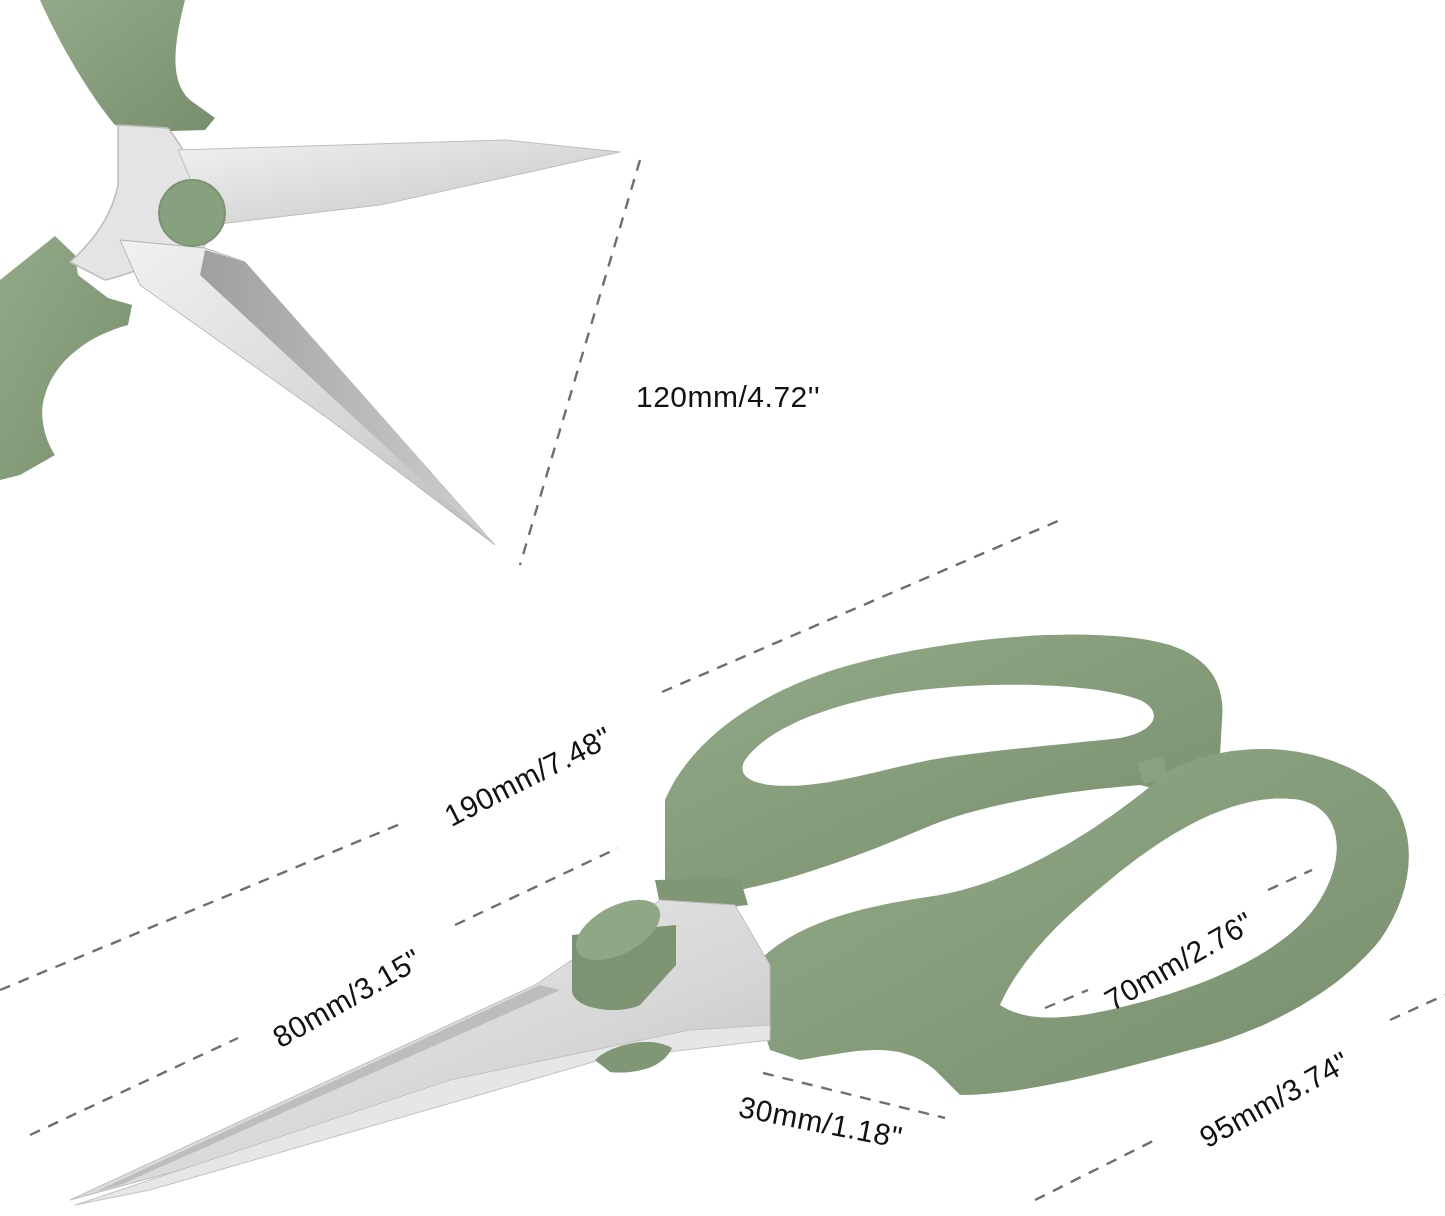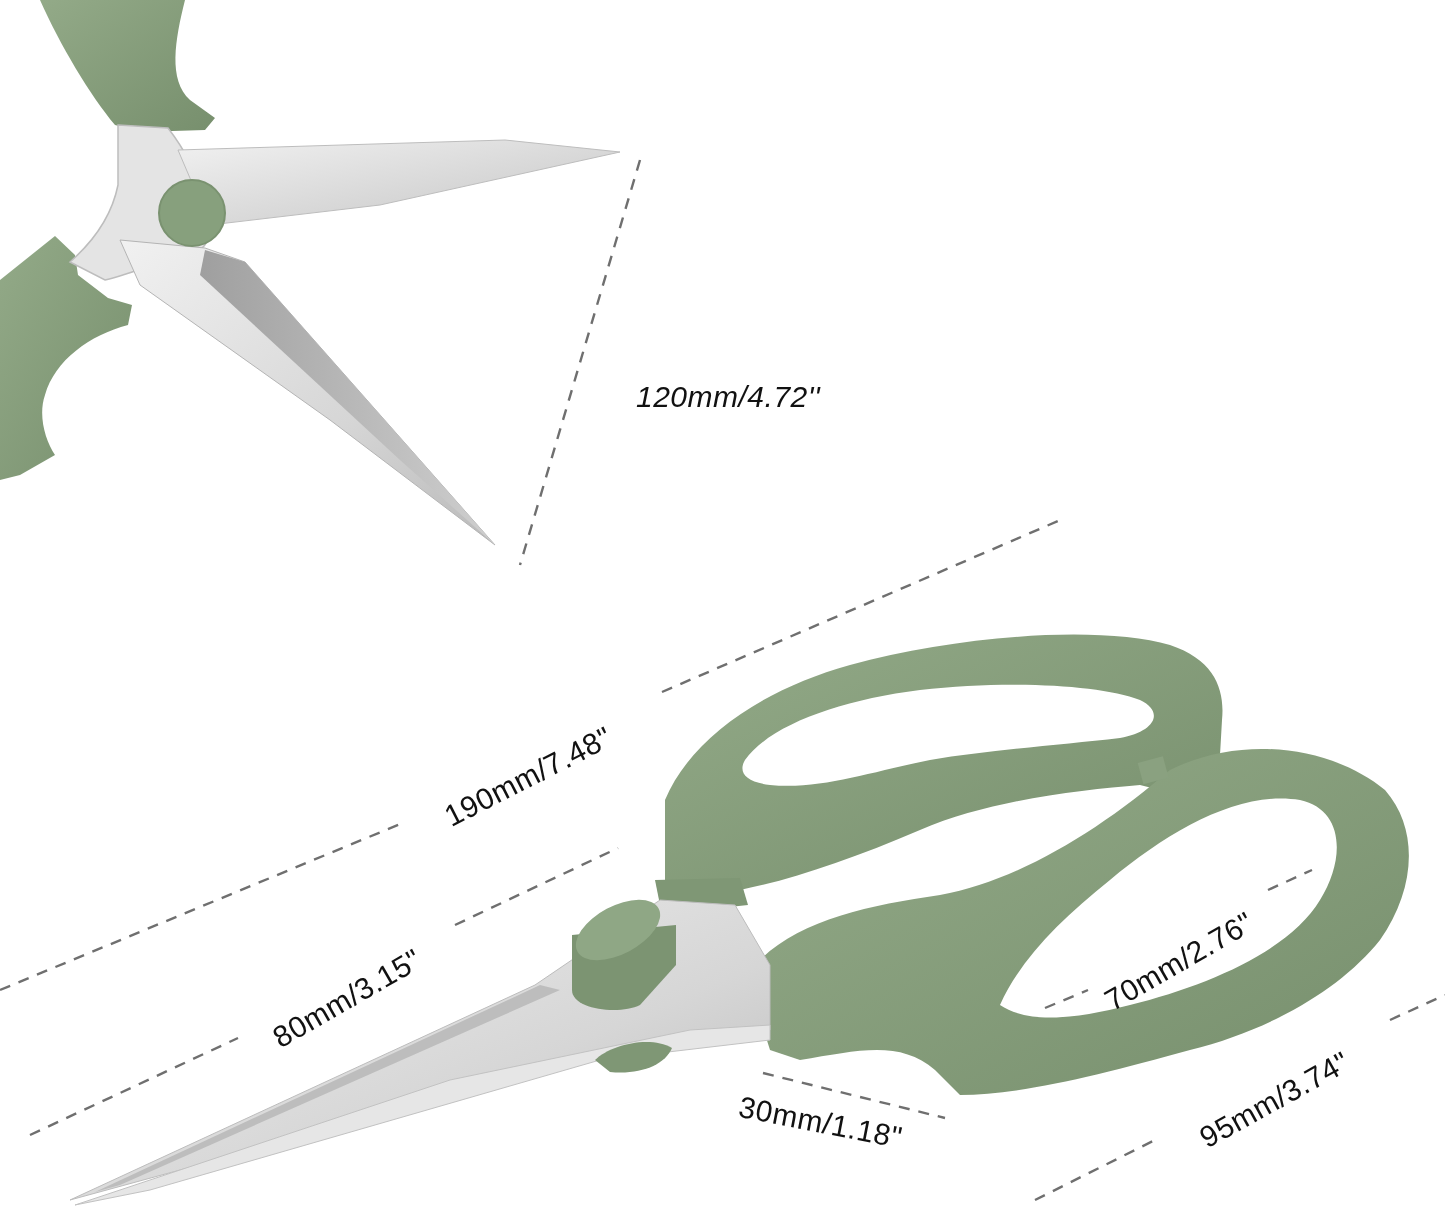--- a/index.html
+++ b/index.html
@@ -85,21 +85,21 @@
     <line class="dash" x1="455" y1="925" x2="618" y2="848"></line>
     <line class="dash" x1="30" y1="1135" x2="238" y2="1038"></line>
     <line class="dash" x1="1045" y1="1008" x2="1088" y2="990"></line>
     <line class="dash" x1="1268" y1="890" x2="1312" y2="870"></line>
     <line class="dash" x1="763" y1="1073" x2="945" y2="1118"></line>
     <line class="dash" x1="1035" y1="1200" x2="1155" y2="1140"></line>
     <line class="dash" x1="1390" y1="1020" x2="1445" y2="995"></line>
   </svg>
 
   
-  <div class="label" style="left:636px; top:382px;font-style:italic;">120mm/4.72''</div>
+  <div class="label" style="left:636px; top:382px;">120mm/4.72''</div>
 
   <div class="label" style="left:440px; top:805px; transform: rotate(-27deg);">190mm/7.48"</div>
 
   <div class="label" style="left:268px; top:1027px; transform: rotate(-30deg);">80mm/3.15"</div>
 
   <div class="label" style="left:1100px; top:990px; transform: rotate(-30deg);">70mm/2.76"</div>
 
   <div class="label" style="left:742px; top:1092px; transform: rotate(11deg);">30mm/1.18"</div>
 
   <div class="label" style="left:1195px; top:1127px; transform: rotate(-29deg);">95mm/3.74"</div>

